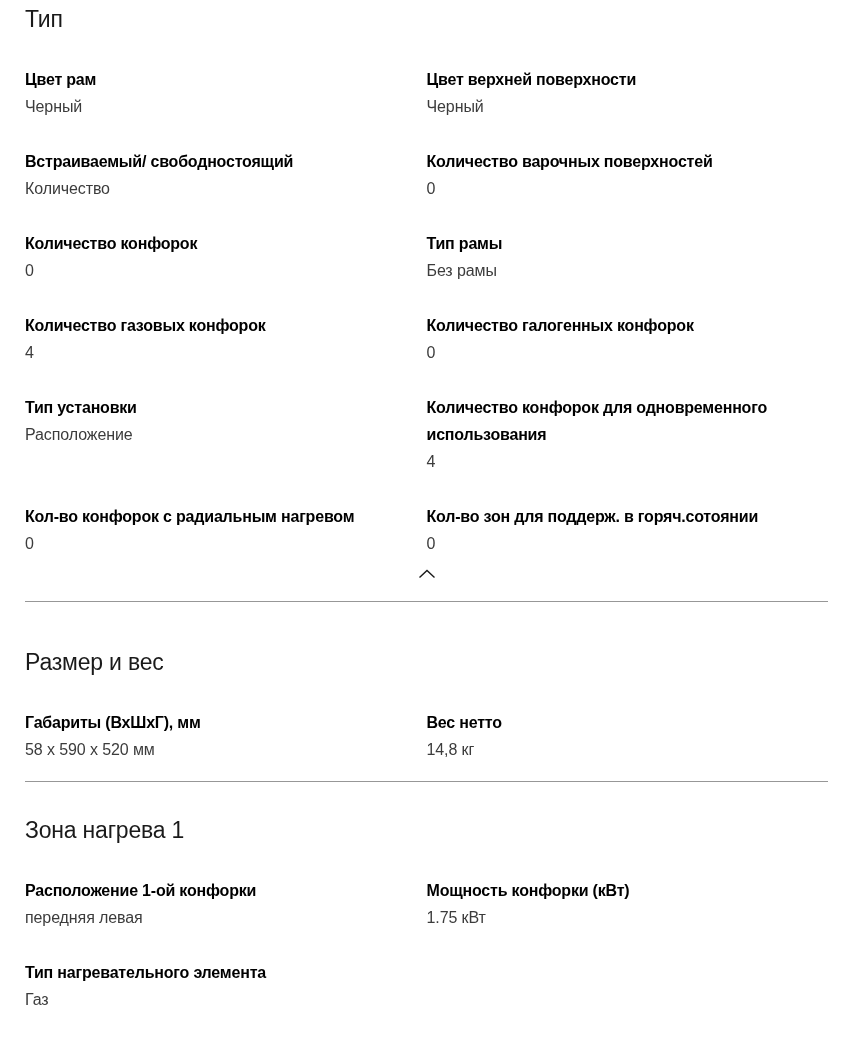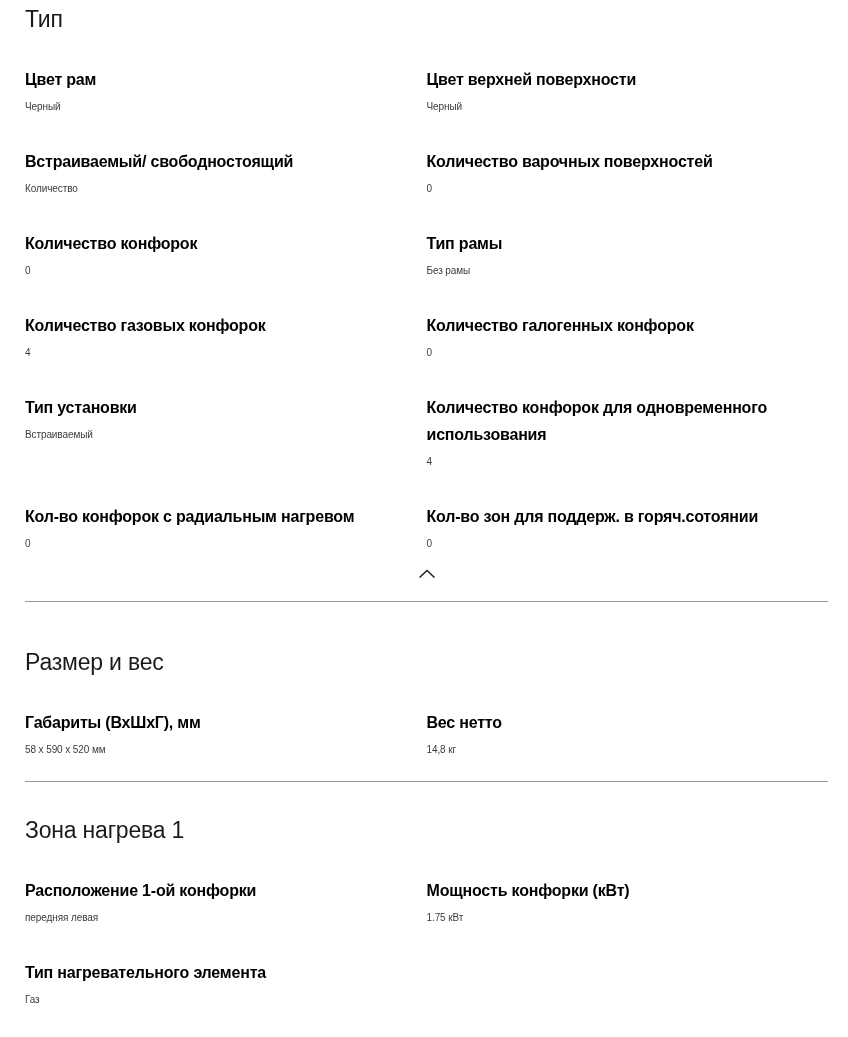--- a/index.html
+++ b/index.html
@@ -29,21 +29,21 @@
   }
   .cell { min-height: 54px; }
   .spec-label {
     font-size: 16px;
     font-weight: 700;
     color: #000000;
     line-height: 27px;
     letter-spacing: -0.2px;
   }
   .spec-value {
-    font-size: 10px;
+    font-size: 16px;
     font-weight: 400;
     color: #3c3c3c;
     line-height: 27px;
     letter-spacing: -0.1px;
   }
   .collapse-row {
     display: flex;
     justify-content: center;
     margin-top: 10px;
     height: 14px;
@@ -99,21 +99,21 @@
     <div class="cell">
       <div class="spec-label">Количество газовых конфорок</div>
       <div class="spec-value">4</div>
     </div>
     <div class="cell">
       <div class="spec-label">Количество галогенных конфорок</div>
       <div class="spec-value">0</div>
     </div>
     <div class="cell">
       <div class="spec-label">Тип установки</div>
-      <div class="spec-value">Встраиваемый</div>
+      <div class="spec-value">Расположение</div>
     </div>
     <div class="cell">
       <div class="spec-label">Количество конфорок для одновременного использования</div>
       <div class="spec-value">4</div>
     </div>
     <div class="cell">
       <div class="spec-label">Кол-во конфорок с радиальным нагревом</div>
       <div class="spec-value">0</div>
     </div>
     <div class="cell">

